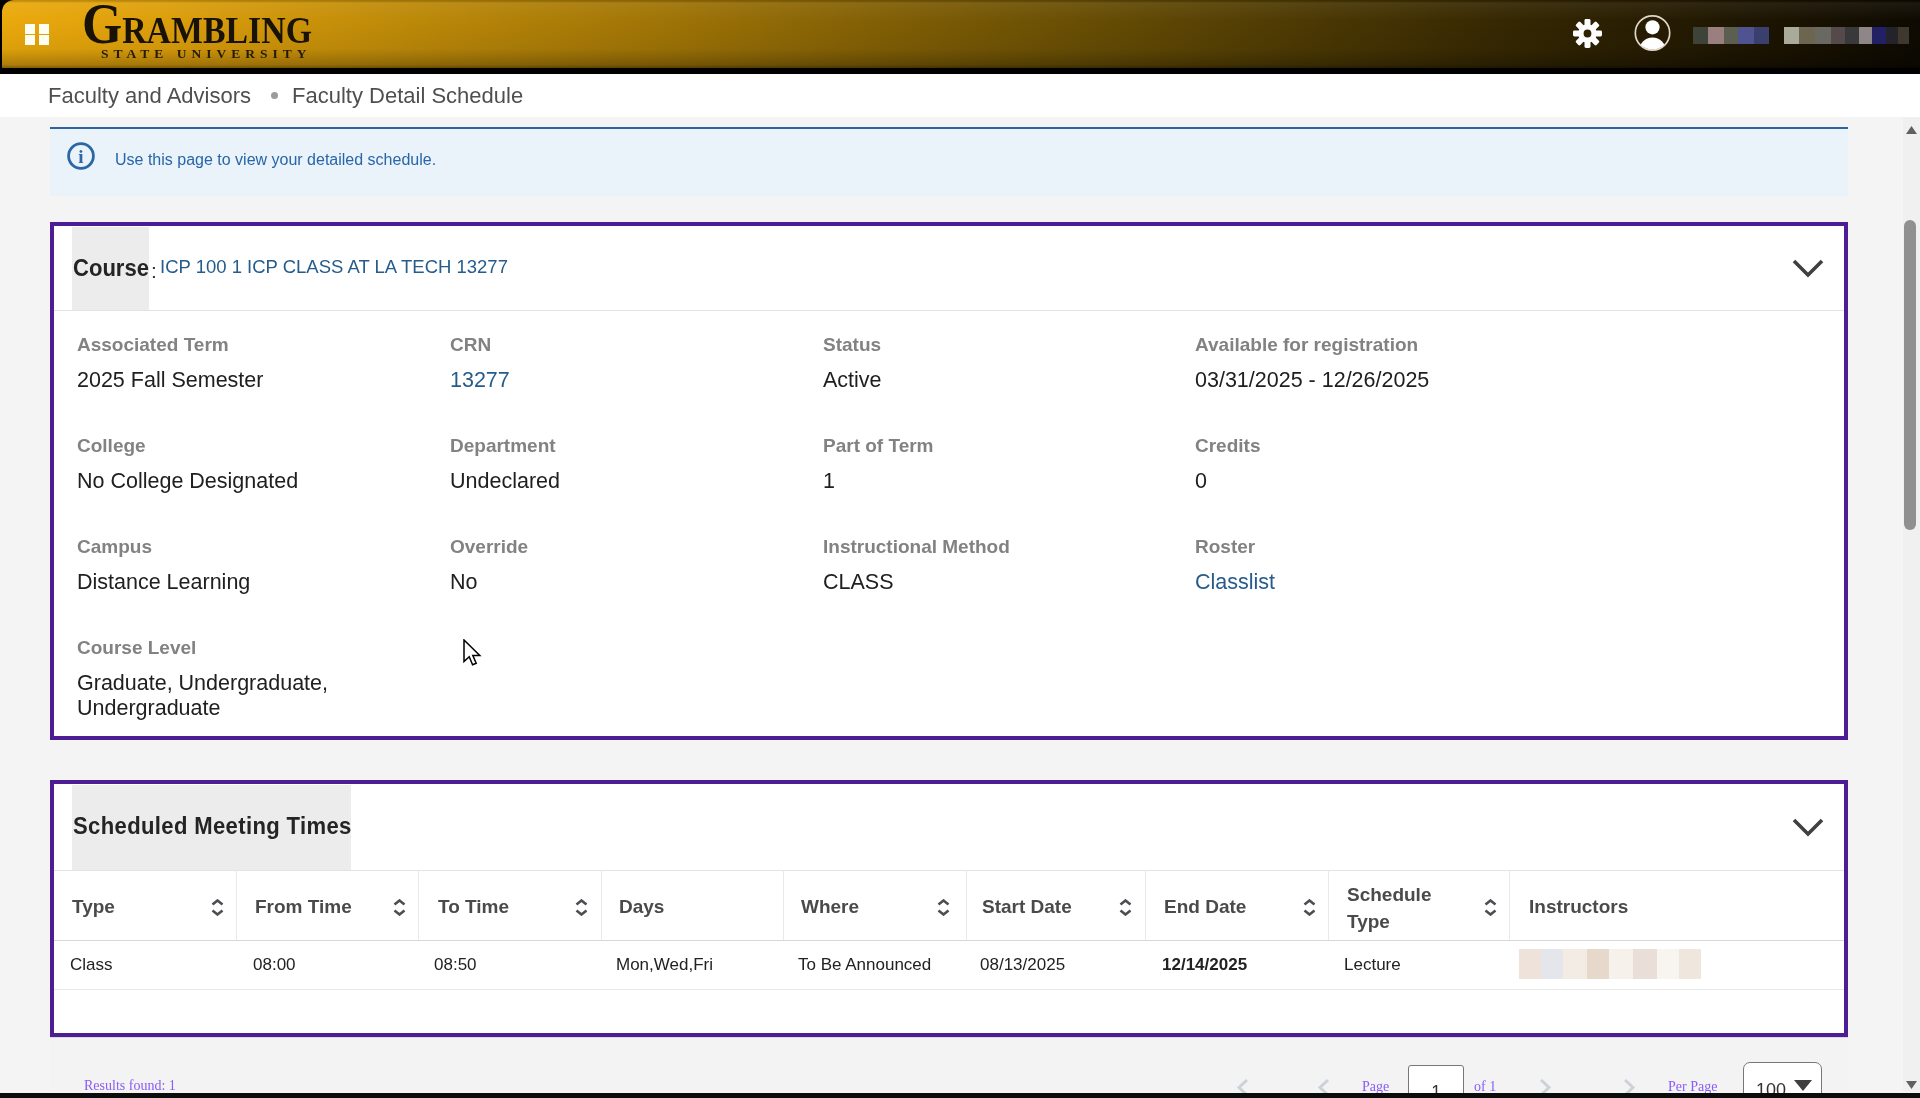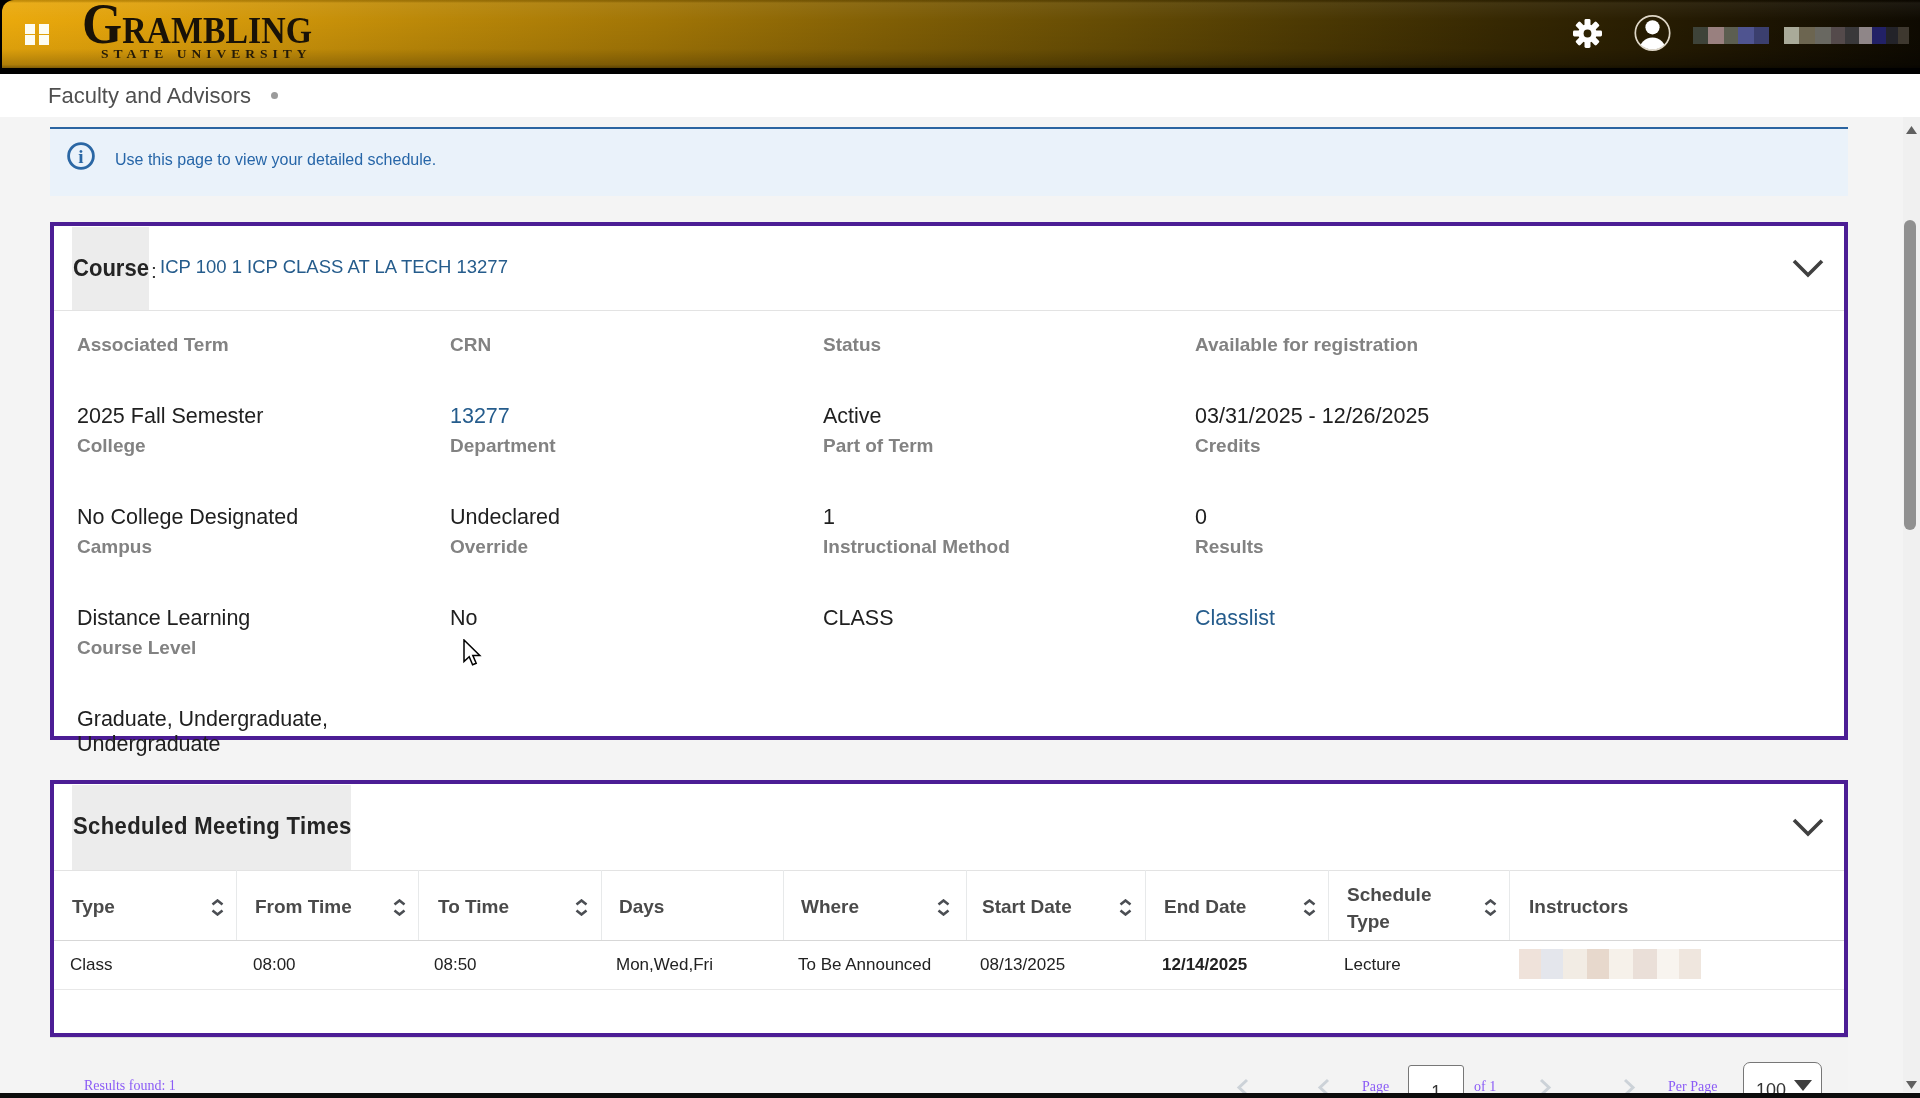--- a/index.html
+++ b/index.html
@@ -39,21 +39,21 @@
   #card2 { left:50px; top:780px; width:1798px; height:257px; }
   .hl { position:absolute; background:#ececec; }
   .cardtitle { position:absolute; font-weight:bold; font-size:24.5px; color:#242424; transform:scaleX(0.9); transform-origin:0 0; white-space:nowrap; }
   .ctsep { position:absolute; font-size:21px; color:#333; }
 
   a.lnk { color:#255c8c; text-decoration:none; }
 
   .divider { position:absolute; left:0; width:100%; height:1px; background:#e3e3e3; }
 
   .lbl { position:absolute; font-size:19px; font-weight:bold; color:#828282; white-space:nowrap; }
-  .val { position:absolute; font-size:21.5px; color:#202020; white-space:nowrap; line-height:25px;margin-top:36px; }
+  .val { position:absolute; font-size:21.5px; color:#202020; white-space:nowrap; line-height:25px; }
 
   
   .th { position:absolute; font-size:19px; font-weight:bold; color:#4a4a4a; }
   .td { position:absolute; font-size:17px; color:#222; top:0; height:49px; line-height:49px; white-space:nowrap; }
   .vline { position:absolute; top:86px; width:1px; height:70px; background:#e7e9ea; }
 
   
   #footer { left:50px; top:1037px; width:1798px; height:55px; background:#f3f3f3; border-top:1px solid #dadada; }
   #footer .t { position:absolute; font-size:14px; color:#8b5cf6;font-family:Liberation Serif, serif; }
   #pageinput { position:absolute; left:1358px; top:27px; width:56px; height:40px; background:#fff; border:1px solid #777; border-radius:3px; text-align:center; font-size:17.5px; color:#333; line-height:52px; }
@@ -132,20 +132,21 @@
   <div style="width:14px; background:#222166;"></div>
   <div style="width:12px; background:#232329;"></div>
   <div style="width:11px; background:#3e382f;"></div>
 </div>
 
 <div id="breadcrumb" class="abs">
   <span class="t" style="left:48px;">Faculty and Advisors</span>
   <svg class="dot" width="7" height="7">
       <circle cx="3.5" cy="3.5" r="3.5" fill="#9b9b9b"></circle>
     </svg>
+  <span class="t" style="left:292px;">Faculty Detail Schedule</span>
 </div>
 
 <div id="notice" class="abs">
   <svg style="position:absolute; left:16px; top:12px;" width="30" height="30" viewBox="0 0 30 30">
     <circle cx="15" cy="15" r="12.4" fill="none" stroke="#2b67a4" stroke-width="2.8"></circle>
     <text x="15" y="22" font-family="Liberation Serif, serif" font-size="19" font-weight="bold" fill="#2b67a4" text-anchor="middle">i</text>
   </svg>
   <div class="txt">Use this page to view your detailed schedule.</div>
 </div>
 
@@ -176,21 +177,21 @@
   <div class="val" style="left:769px; top:243px;">1</div>
   <div class="lbl" style="left:1141px; top:209px;">Credits</div>
   <div class="val" style="left:1141px; top:243px;">0</div>
 
   <div class="lbl" style="left:23px; top:310px;">Campus</div>
   <div class="val" style="left:23px; top:344px;">Distance Learning</div>
   <div class="lbl" style="left:396px; top:310px;">Override</div>
   <div class="val" style="left:396px; top:344px;">No</div>
   <div class="lbl" style="left:769px; top:310px;">Instructional Method</div>
   <div class="val" style="left:769px; top:344px;">CLASS</div>
-  <div class="lbl" style="left:1141px; top:310px;">Results</div>
+  <div class="lbl" style="left:1141px; top:310px;">Roster</div>
   <div class="val" style="left:1141px; top:344px;"><a class="lnk" href="#">Classlist</a></div>
 
   <div class="lbl" style="left:23px; top:411px;">Course Level</div>
   <div class="val" style="left:23px; top:445px;">Graduate, Undergraduate,<br>Undergraduate</div>
 </div>
 
 <div id="card2" class="card abs">
   <div class="hl" style="left:18px; top:1px; width:279px; height:85px;"></div>
   <span class="cardtitle" style="left:19px; top:28px; letter-spacing:0.4px;">Scheduled Meeting Times</span>
   <svg style="position:absolute; left:1738px; top:34px;" width="32" height="20" viewBox="0 0 32 20">

